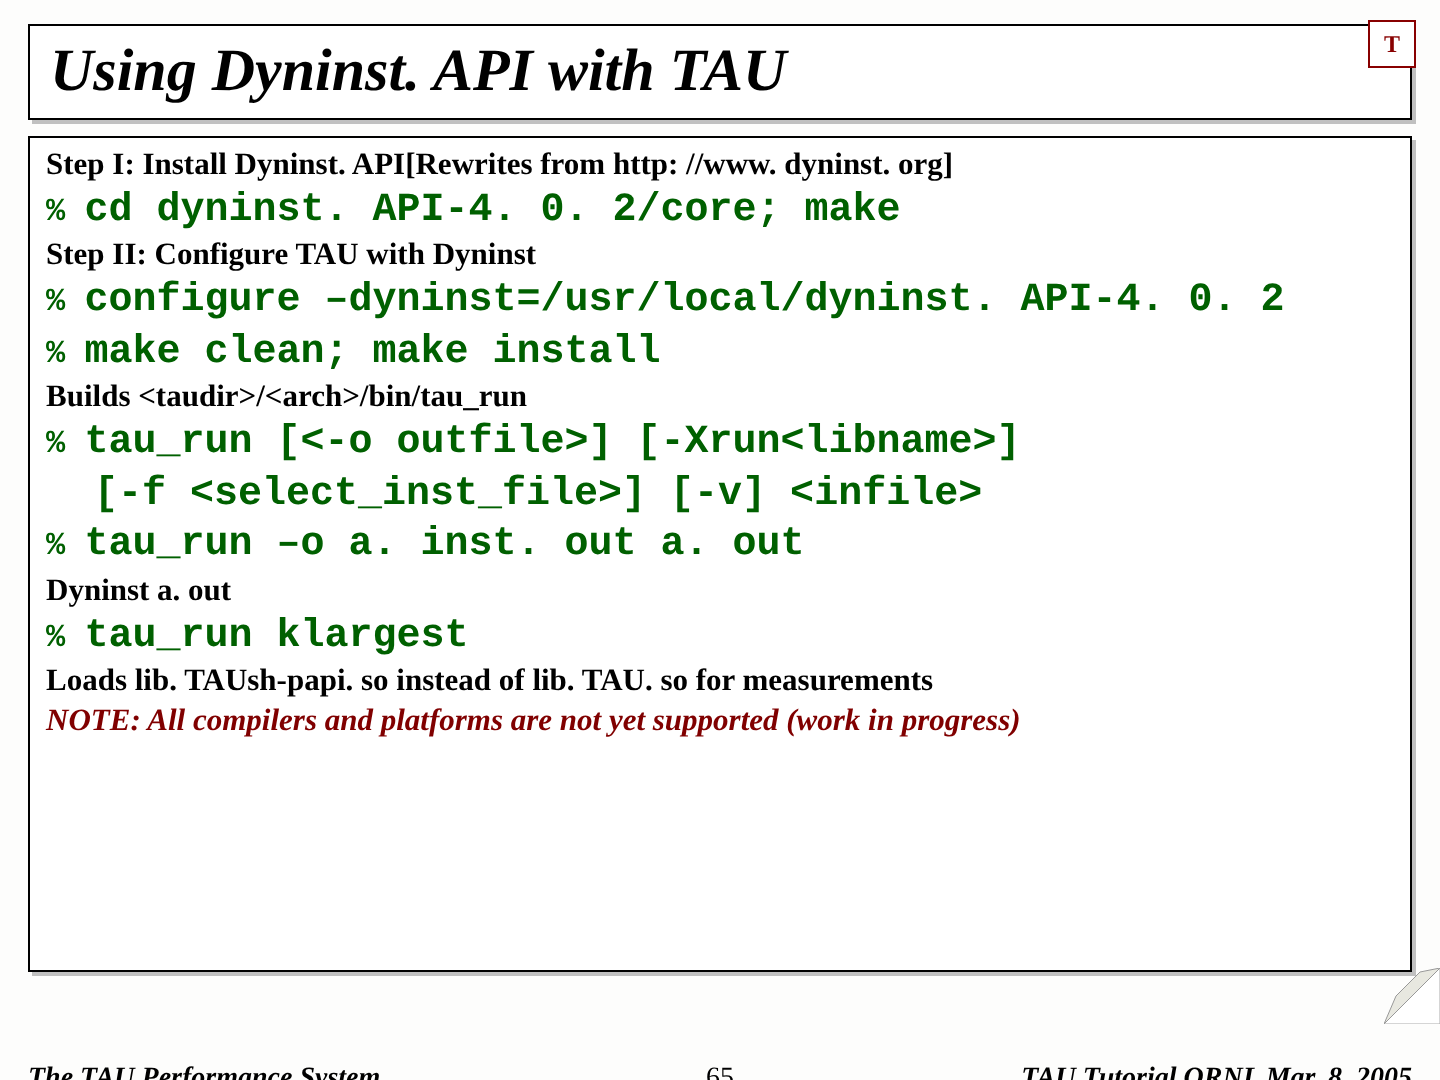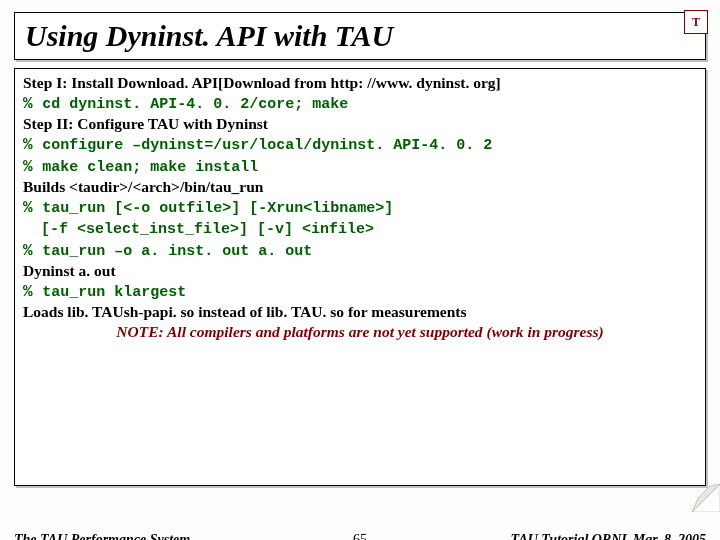--- a/index.html
+++ b/index.html
@@ -62,35 +62,34 @@
     font-size: 15.5px;
     font-weight: bold;
     color: #000;
   }
   .body-text .url {
     font-weight: bold;
     text-align: right;
   }
   .cmd {
     font-family: "Courier New", monospace;
-    font-size: 15px;
+    font-size: 20px;
     font-weight: bold;
     color: #006000;
   }
   .pct {
     color: #006000;
     font-family: "Courier New", monospace;
     font-weight: bold;
   }
   .note {
     font-style: italic;
     font-weight: bold;
     color: #800000;
     font-size: 15.5px;
-    text-align: center;
   }
   .footer {
     position: absolute;
     bottom: 8px;
     left: 0;
     width: 720px;
     font-size: 14px;
     font-style: italic;
     font-weight: bold;
   }
@@ -127,21 +126,21 @@
     <span class="title-text">Using Dyninst. API with TAU</span>
   </div>
 
   <div class="logo">
     <span>T</span>
   </div>
 
   <div class="content-box">
 
     <div class="body-text">
-      <span>Step I: Install Download. API[Download from </span><span class="url">http: //www. dyninst. org]</span>
+      <span>Step I: Install Dyninst. API[Rewrites from </span><span class="url">http: //www. dyninst. org]</span>
     </div>
 
     <div>
       <span class="pct">% </span><span class="cmd">cd dyninst. API-4. 0. 2/core; make</span>
     </div>
 
 
     <div class="body-text">Step II: Configure TAU with Dyninst</div>
 
     <div>

